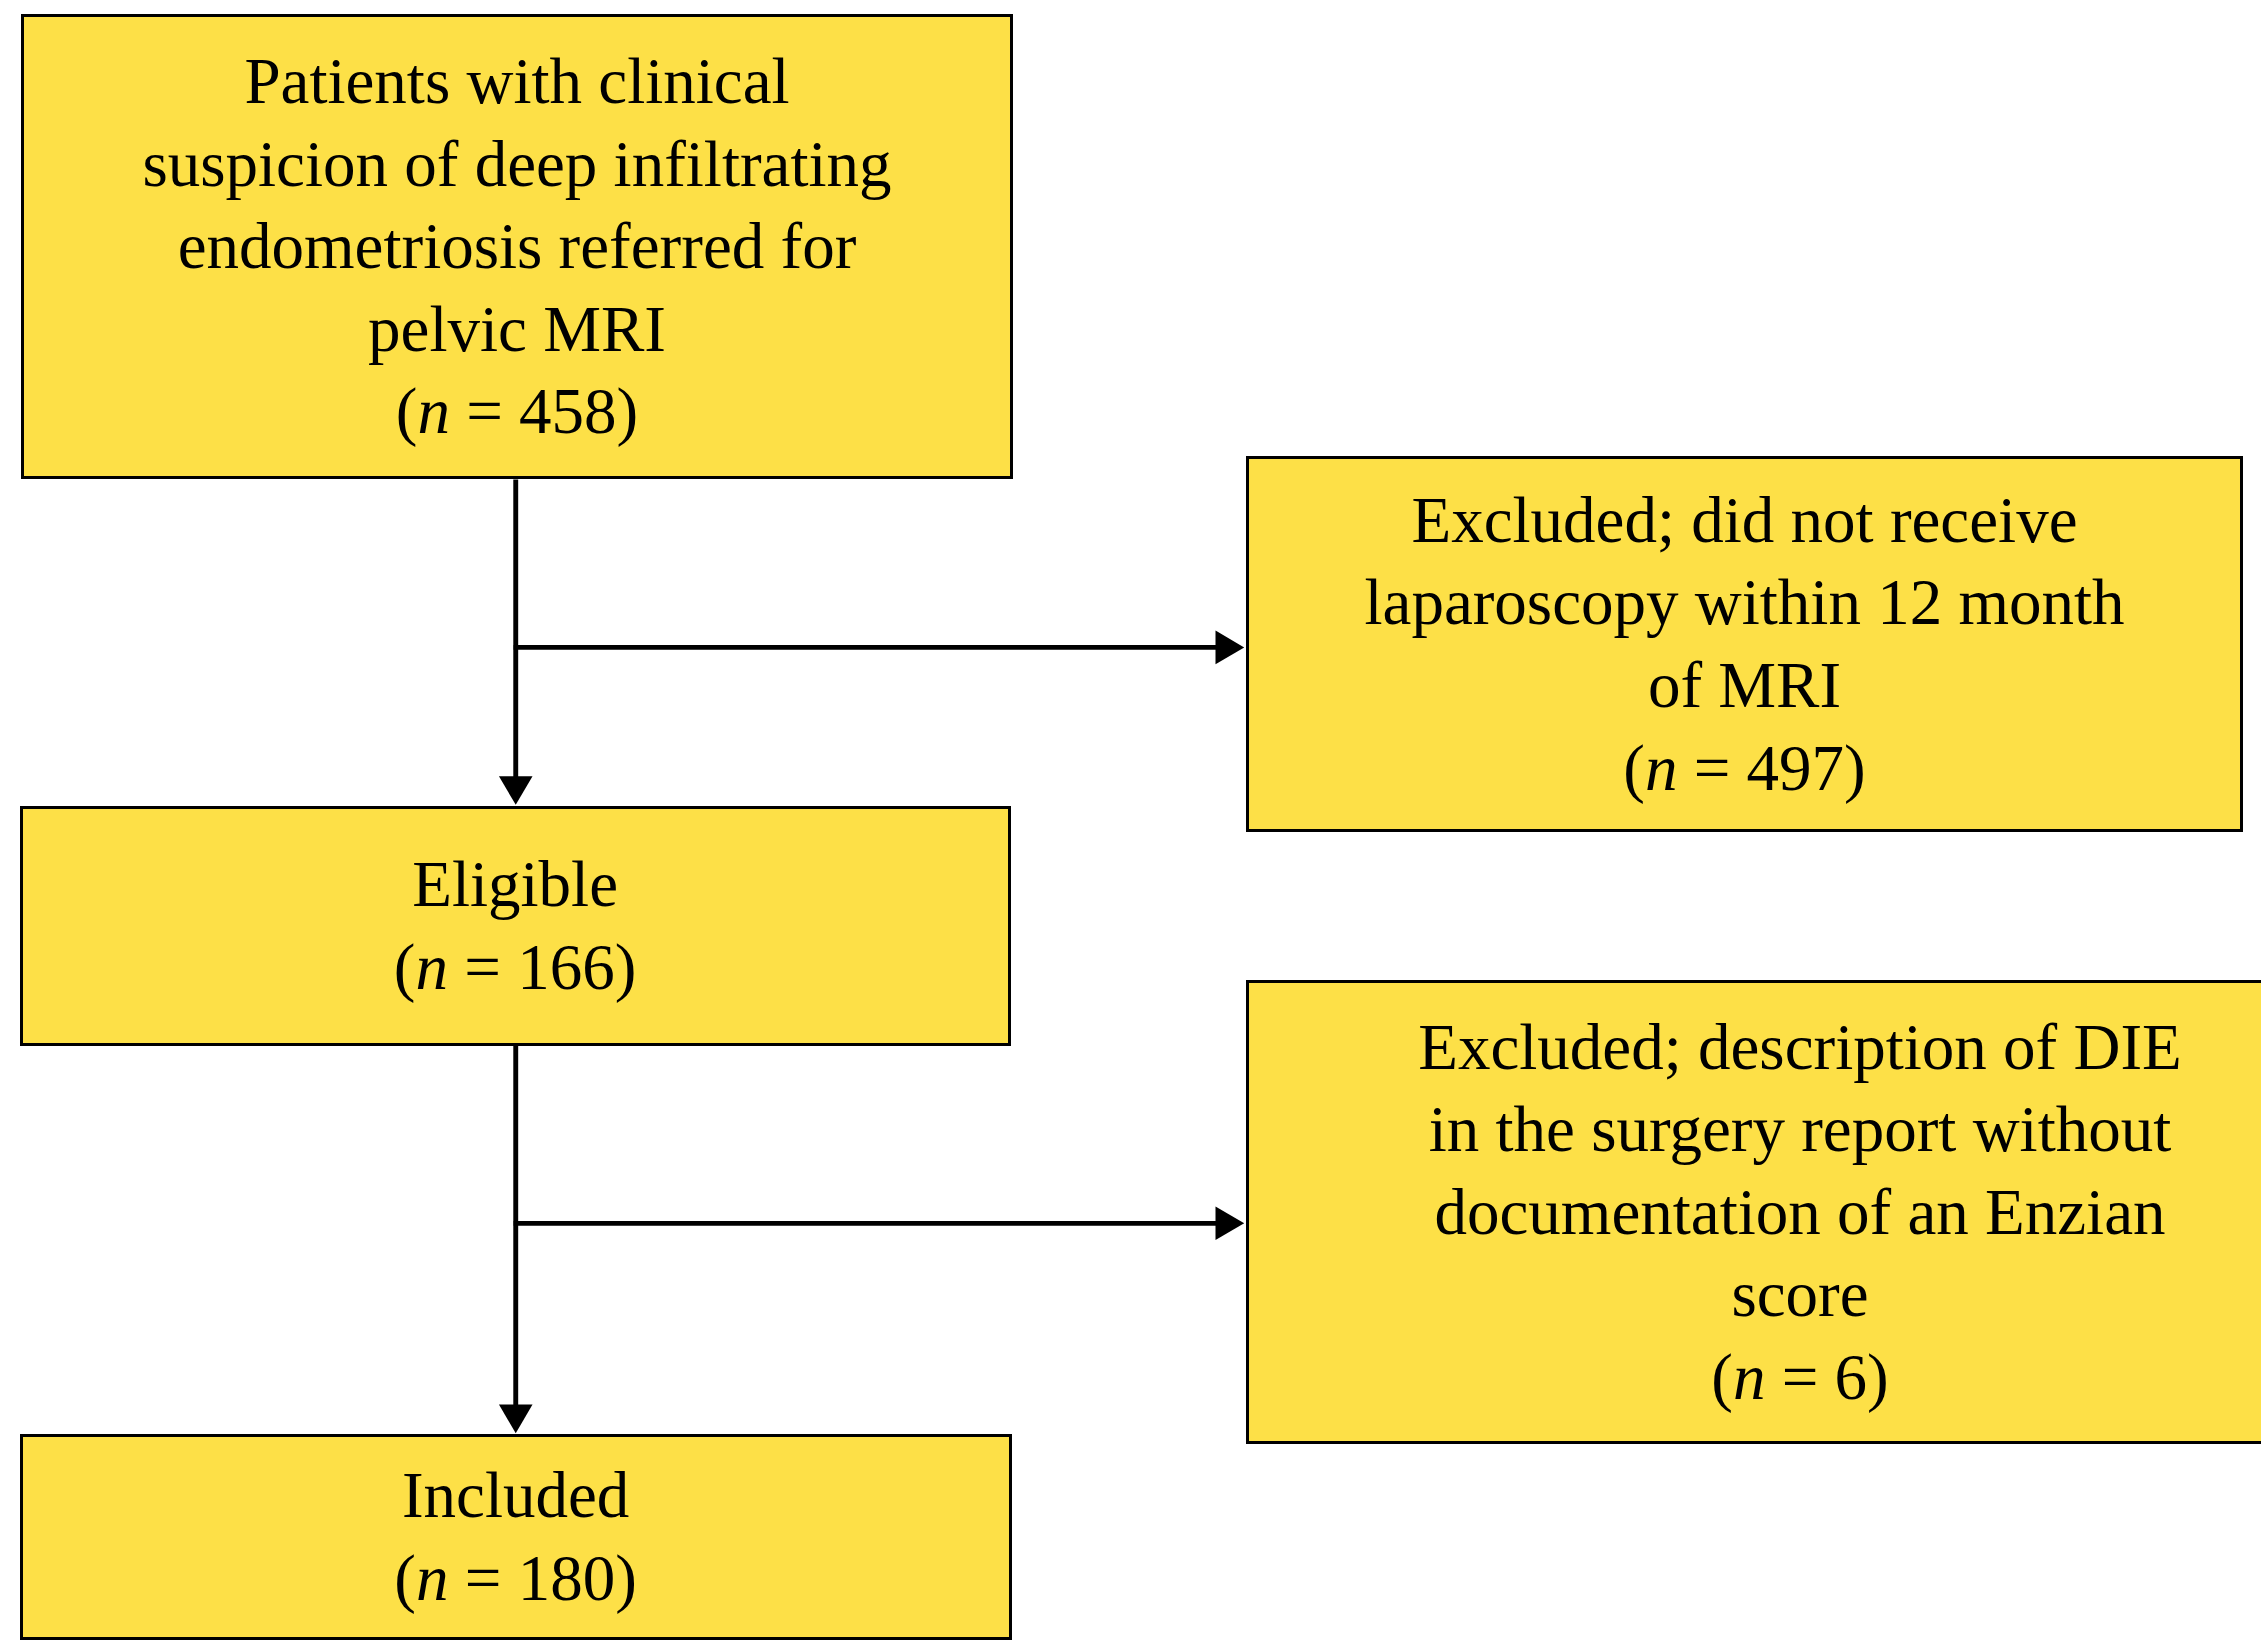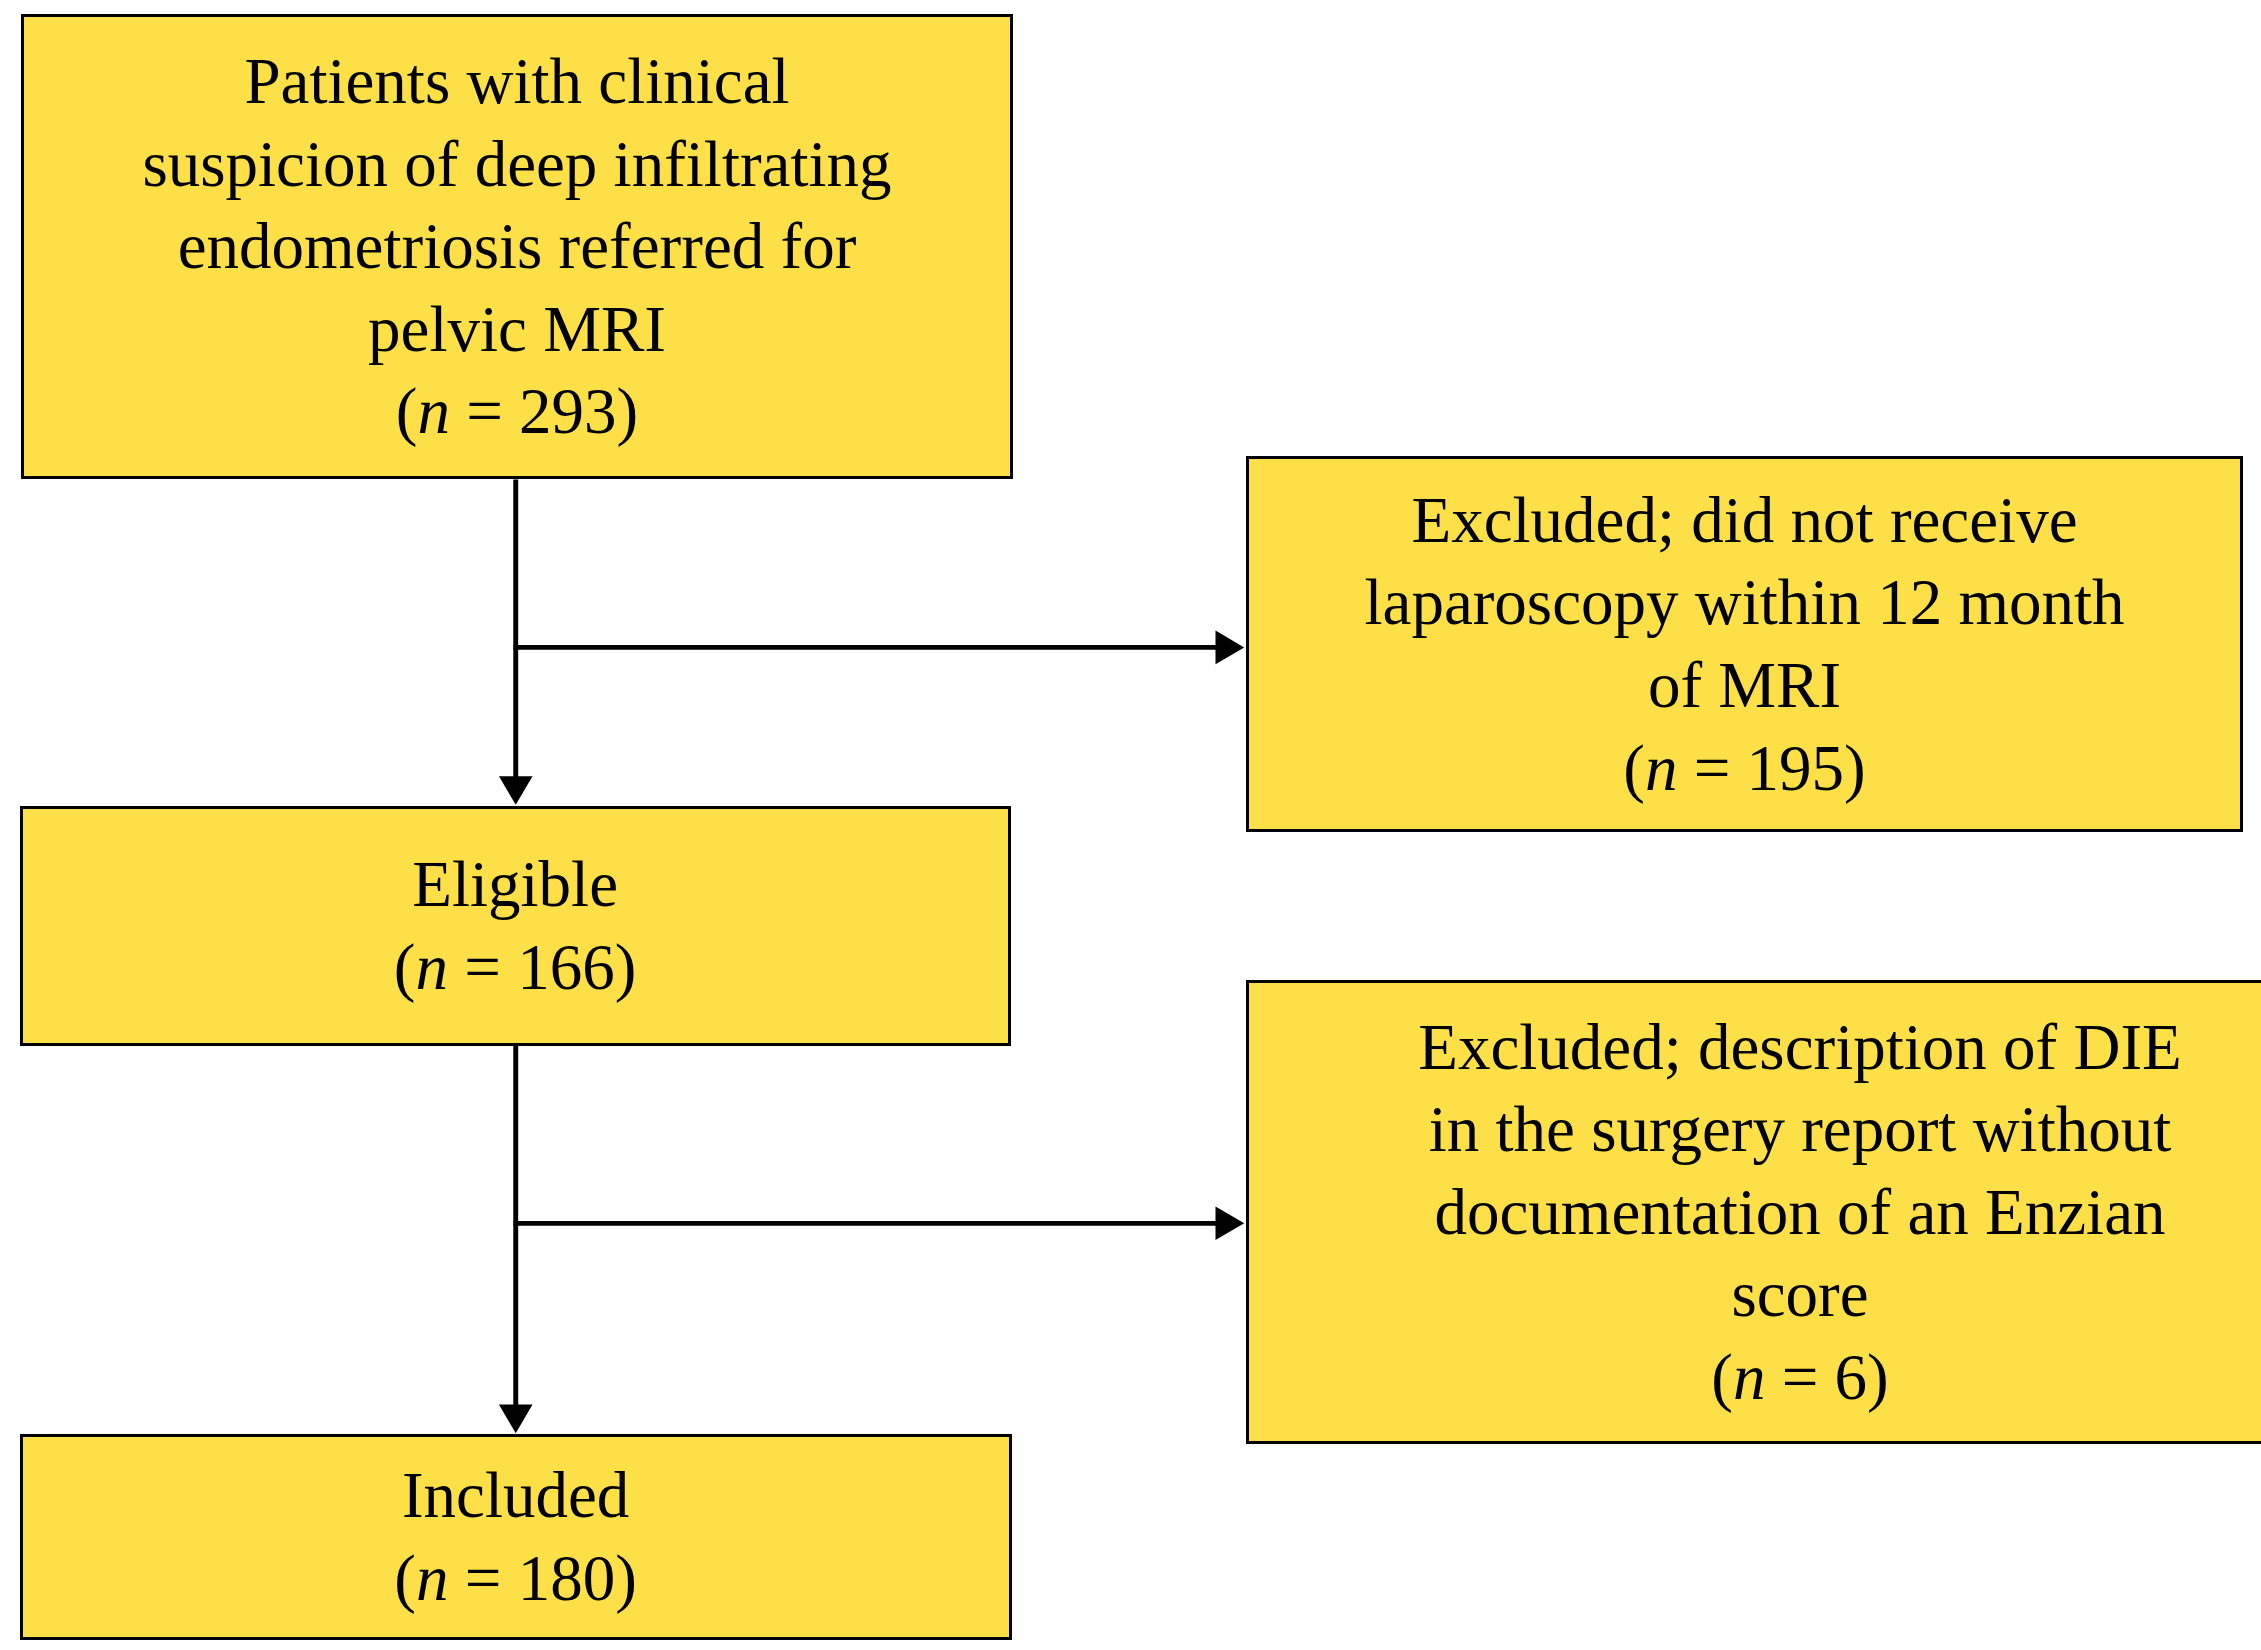--- a/index.html
+++ b/index.html
@@ -68,28 +68,28 @@
 
     <line x1="734" y1="1748" x2="1741" y2="1748" stroke="#000000" stroke-width="7"></line>
     <polygon points="1778,1748 1737,1724 1737,1772" fill="#000000"></polygon>
   </svg>
 
   <div class="flow-box" id="box-patients">
     <div class="box-text">Patients with clinical
 suspicion of deep infiltrating
 endometriosis referred for
 pelvic MRI</div>
-    <div class="box-n"><span>(</span><span class="n-italic">n</span><span> = 293)</span></div>
+    <div class="box-n"><span>(</span><span class="n-italic">n</span><span> = 458)</span></div>
   </div>
 
   <div class="flow-box" id="box-excl-lap">
     <div class="box-text">Excluded; did not receive
 laparoscopy within 12 month
 of MRI</div>
-    <div class="box-n"><span>(</span><span class="n-italic">n</span><span> = 195)</span></div>
+    <div class="box-n"><span>(</span><span class="n-italic">n</span><span> = 497)</span></div>
   </div>
 
   <div class="flow-box" id="box-eligible">
     <div class="box-text">Eligible</div>
     <div class="box-n"><span>(</span><span class="n-italic">n</span><span> = 166)</span></div>
   </div>
 
   <div class="flow-box" id="box-excl-enz">
     <div class="box-text">Excluded; description of DIE
 in the surgery report without

